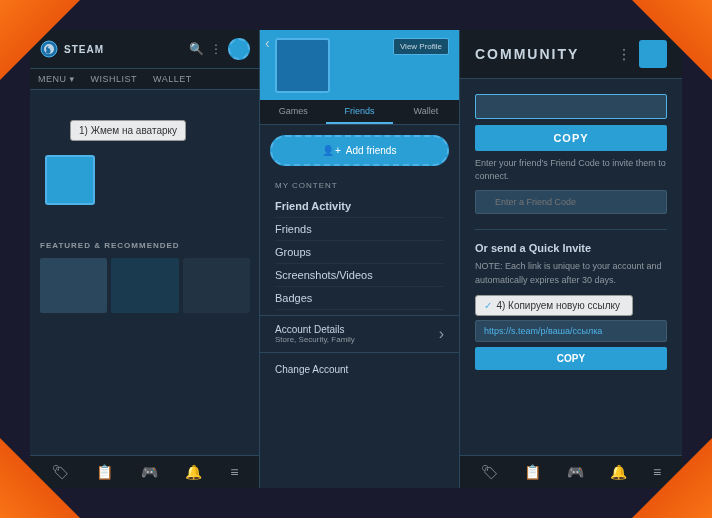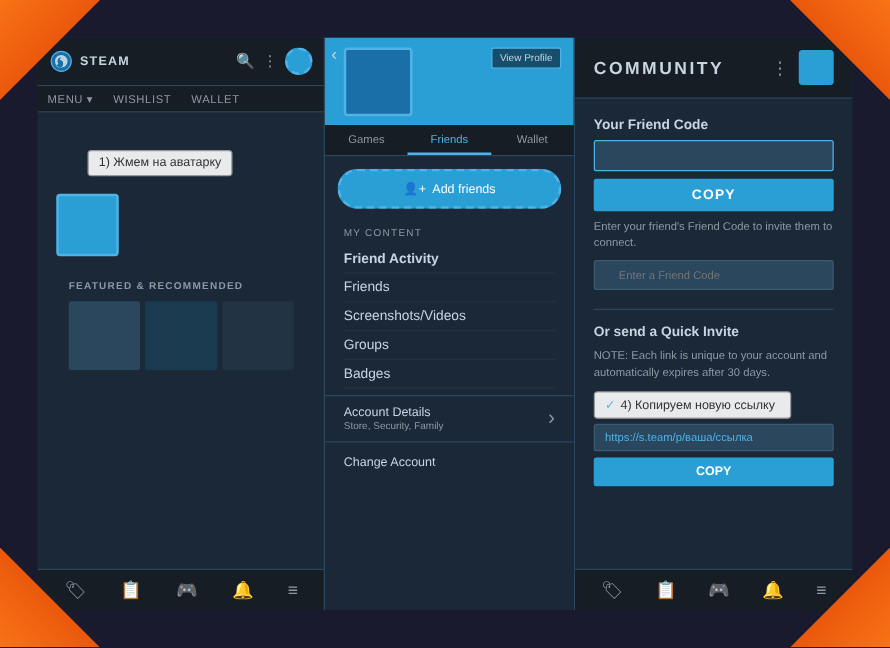--- a/index.html
+++ b/index.html
@@ -144,22 +144,22 @@
     .user-avatar-placeholder {
       width: 50px;
       height: 50px;
       background: #2a9fd6;
       border-radius: 3px;
       border: 2px solid #4fb3e8;
       flex-shrink: 0;
     }
 
     .featured-section {
-      margin-top: 4px;
-      padding: 0 25px;
+      margin-top: 21px;
+      padding: 0 10px;
     }
 
     .section-title-small {
       color: #8f98a0;
       font-size: 8px;
       font-weight: bold;
       letter-spacing: 1px;
       text-transform: uppercase;
       margin-bottom: 8px;
     }
@@ -577,22 +577,22 @@
     <div class="add-friends-btn">
       <span>👤+</span>
       <span>Add friends</span>
     </div>
 
     <div class="my-content-section">
       <div class="my-content-label">MY CONTENT</div>
 
       <div class="content-item bold">Friend Activity</div>
       <div class="content-item">Friends</div>
+      <div class="content-item">Groups</div>
       <div class="content-item">Screenshots/Videos</div>
-      <div class="content-item">Groups</div>
       <div class="content-item">Badges</div>
     </div>
 
     <div class="account-details">
       <div>
         <div class="account-label">Account Details</div>
         <div class="account-sub">Store, Security, Family</div>
       </div>
       <span style="color:#8f98a0;">›</span>
     </div>
@@ -608,21 +608,20 @@
       <span class="community-title">COMMUNITY</span>
       <div class="community-header-right">
         <span style="color:#8f98a0;font-size:14px;cursor:pointer;">⋮</span>
         <div class="community-avatar"></div>
       </div>
     </div>
 
     <div class="community-content">
 
       <div class="friend-code-section">
-        <div class="section-label">Your Friend Code</div>
         <input class="input-field" type="text" value="" placeholder="" style="">
         <div class="copy-btn">COPY</div>
         <p class="help-text">Enter your friend's Friend Code to invite them to connect.</p>
         <input class="enter-code-input" type="text" placeholder="Enter a Friend Code" style="">
       </div>
 
       <hr class="divider">
 
       <div class="quick-invite-section">
         <div class="quick-invite-title">Or send a Quick Invite</div>

